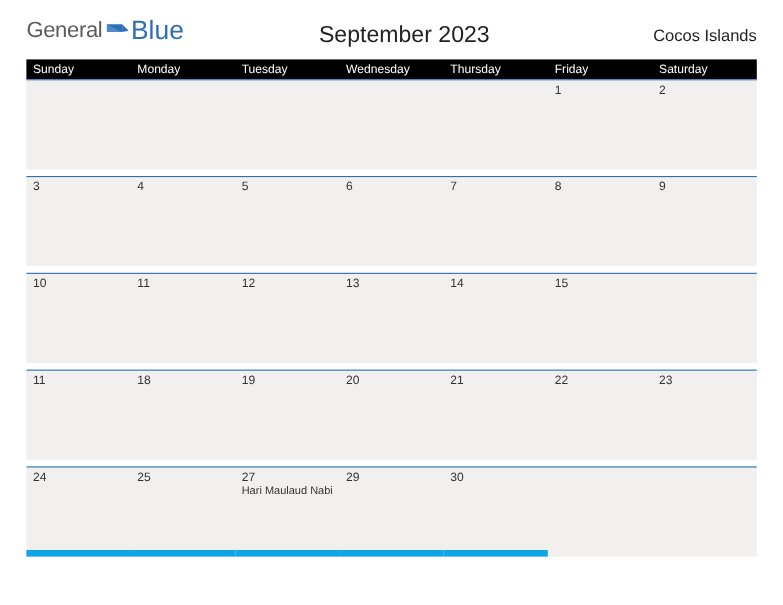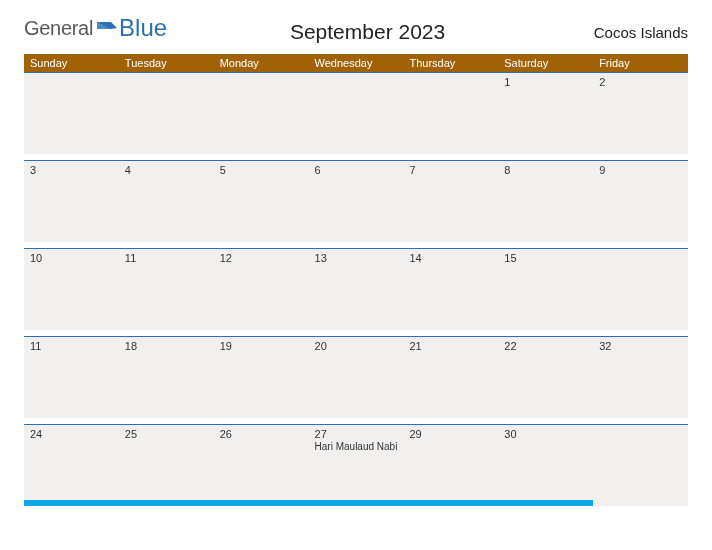--- a/index.html
+++ b/index.html
@@ -20,21 +20,21 @@
   .logo { display: flex; align-items: center; gap: 2px; }
   .logo-general { font-size: 20px; color: #5a5a5a; font-weight: 400; letter-spacing: -0.3px; }
   .logo-blue { font-size: 24px; color: #2e6fb4; font-weight: 400; }
   .logo-icon { width: 20px; height: 16px; margin-left: 2px; }
   .title { font-size: 21px; font-weight: 500; text-align: center; flex: 1; margin-top: 6px; }
   .region { font-size: 15px; text-align: right; margin-top: 10px; min-width: 120px; }
   .calendar { width: 100%; }
   .dayhead {
     display: grid;
     grid-template-columns: repeat(7, 1fr);
-    background: #a16207;
+    background: #000000;
     color: #fff;
     font-size: 11px;
   }
   .dayhead div { padding: 3px 6px; }
   .week {
     display: grid;
     grid-template-columns: repeat(7, 1fr);
     border-top: 1px solid #2e6fb4;
     background: #f2f0ee;
     height: 82px;
@@ -69,26 +69,26 @@
     </svg>
     <span class="logo-blue">Blue</span>
   </div>
   <div class="title">September 2023</div>
   <div class="region">Cocos Islands</div>
 </div>
 
 <div class="calendar">
   <div class="dayhead">
     <div>Sunday</div>
+    <div>Monday</div>
     <div>Tuesday</div>
-    <div>Monday</div>
     <div>Wednesday</div>
     <div>Thursday</div>
+    <div>Friday</div>
     <div>Saturday</div>
-    <div>Friday</div>
   </div>
 
   <div class="week">
     <div class="cell">
         <span class="num"></span>
       </div>
     <div class="cell">
         <span class="num"></span>
       </div>
     <div class="cell">
@@ -166,33 +166,30 @@
     <div class="cell">
         <span class="num">20</span>
       </div>
     <div class="cell">
         <span class="num">21</span>
       </div>
     <div class="cell">
         <span class="num">22</span>
       </div>
     <div class="cell">
-        <span class="num">32</span>
+        <span class="num">23</span>
       </div>
   </div>
 
   <div class="week last">
     <div class="cell">
         <span class="num">24</span>
       </div>
     <div class="cell">
         <span class="num">25</span>
-      </div>
-    <div class="cell">
-        <span class="num">26</span>
       </div>
     <div class="cell">
       <span class="num">27</span>
       <span class="event">Hari Maulaud Nabi</span>
     </div>
     <div class="cell">
         <span class="num">29</span>
       </div>
     <div class="cell">
         <span class="num">30</span>

